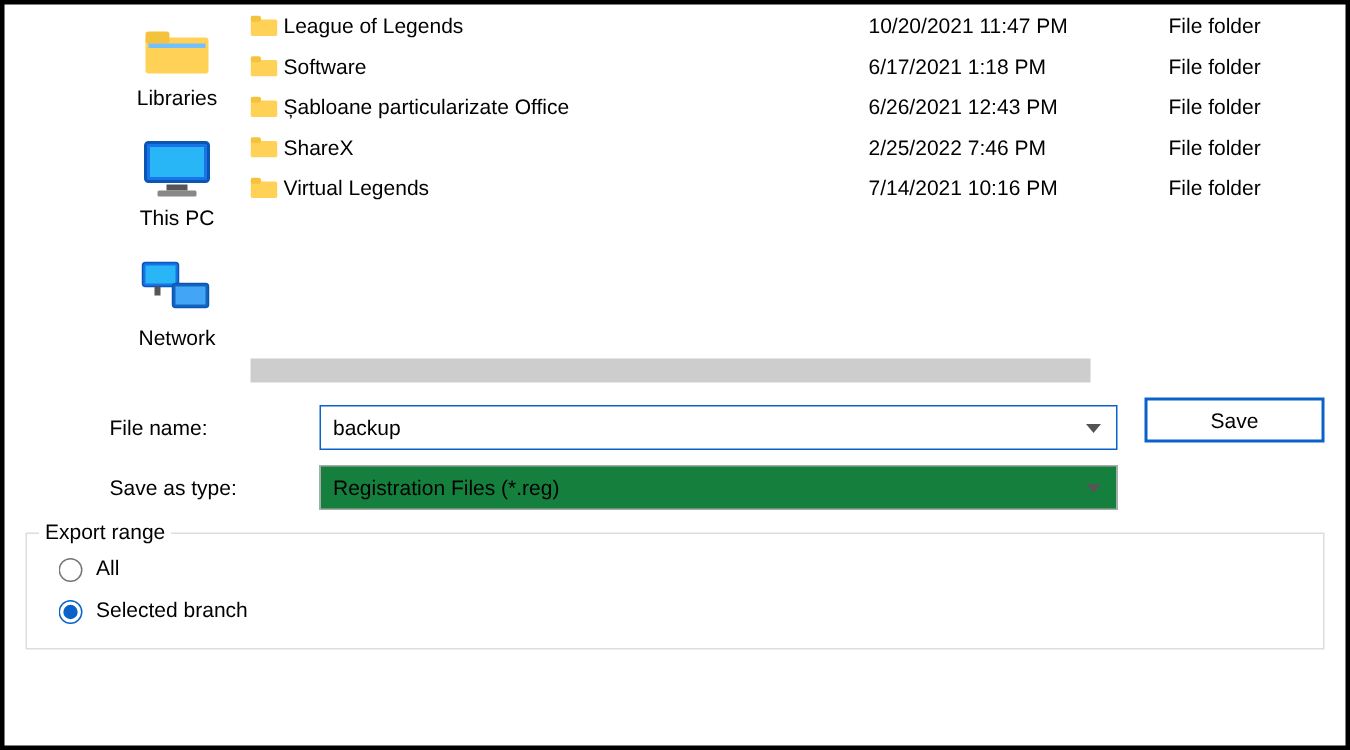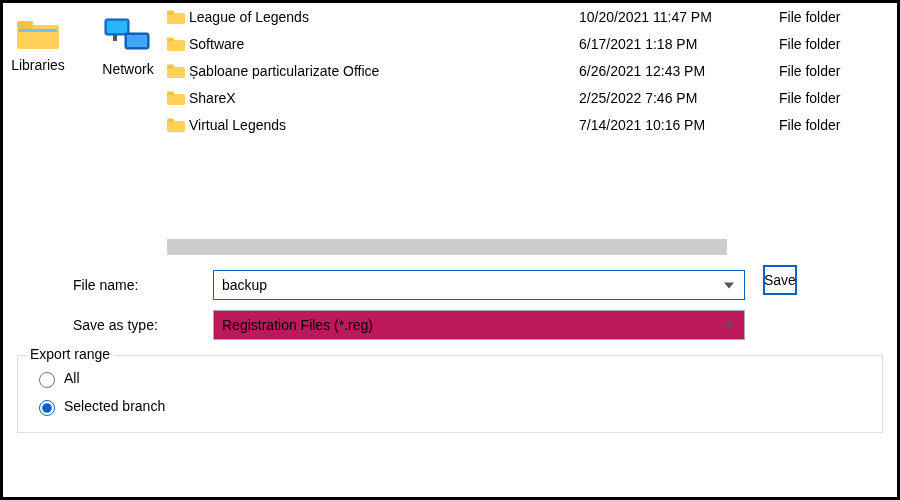--- a/index.html
+++ b/index.html
@@ -17,21 +17,22 @@
   }
 
   .top-region {
     display: flex;
     height: 252px;
   }
 
   .sidebar {
     width: 160px;
     display: flex;
-    align-items: flex-start;
+    flex-direction: column;
+    align-items: flex-end;
     padding-top: 14px;
     gap: 20px;
   }
   .sidebar-entry {
     display: flex;
     flex-direction: column;
     align-items: center;
     gap: 4px;
     cursor: pointer;
     width: 90px;
@@ -81,21 +82,21 @@
   }
   .form-label { width: 140px; }
   .combo {
     flex: 1;
     height: 30px;
     border: 1px solid #aaa;
     display: flex;
     align-items: center;
     padding: 0 28px 0 8px;
     position: relative;
-    background: #be185d;
+    background: #15803d;
     font-size: 14px;
   }
   .combo.editable {
     border: 1px solid #0a62c9;
     background: #fff;
   }
   .combo input {
     border: none;
     outline: none;
     width: 100%;
@@ -111,21 +112,21 @@
     top: 50%;
     transform: translateY(-40%);
     width: 0; height: 0;
     border-left: 5px solid transparent;
     border-right: 5px solid transparent;
     border-top: 6px solid #555;
     pointer-events: none;
   }
   .btn-col {
     display: flex;
-    flex-direction: row;
+    flex-direction: column;
     gap: 10px;
     width: 120px;
   }
   .btn {
     height: 30px;
     border: 1px solid #aaa;
     background: #fff;
     display: flex;
     align-items: center;
     justify-content: center;
@@ -182,20 +183,29 @@
 <div class="top-region">
 
   <div class="sidebar">
     <div class="sidebar-entry">
       <svg width="46" height="36" viewBox="0 0 46 36">
         <rect x="2" y="8" width="42" height="24" rx="2" fill="#ffd257"></rect>
         <rect x="2" y="4" width="16" height="8" rx="2" fill="#f5c23e"></rect>
         <rect x="4" y="12" width="38" height="3" fill="#73c0ff"></rect>
       </svg>
       <span>Libraries</span>
+    </div>
+    <div class="sidebar-entry">
+      <svg width="50" height="40" viewBox="0 0 50 40">
+        <rect x="4" y="2" width="42" height="26" rx="2" fill="#1a73e8" stroke="#0a56b3" stroke-width="2"></rect>
+        <rect x="7" y="5" width="36" height="20" fill="#29b6f6"></rect>
+        <rect x="18" y="30" width="14" height="4" fill="#555"></rect>
+        <rect x="12" y="34" width="26" height="4" rx="1" fill="#888"></rect>
+      </svg>
+      <span>This PC</span>
     </div>
     <div class="sidebar-entry">
       <svg width="50" height="40" viewBox="0 0 50 40">
         <rect x="2" y="2" width="24" height="16" rx="2" fill="#1a73e8" stroke="#0a56b3"></rect>
         <rect x="4" y="4" width="20" height="12" fill="#29b6f6"></rect>
         <rect x="22" y="16" width="24" height="16" rx="2" fill="#1565c0" stroke="#0a56b3"></rect>
         <rect x="24" y="18" width="20" height="12" fill="#42a5f5"></rect>
         <rect x="10" y="18" width="4" height="6" fill="#555"></rect>
       </svg>
       <span>Network</span>

